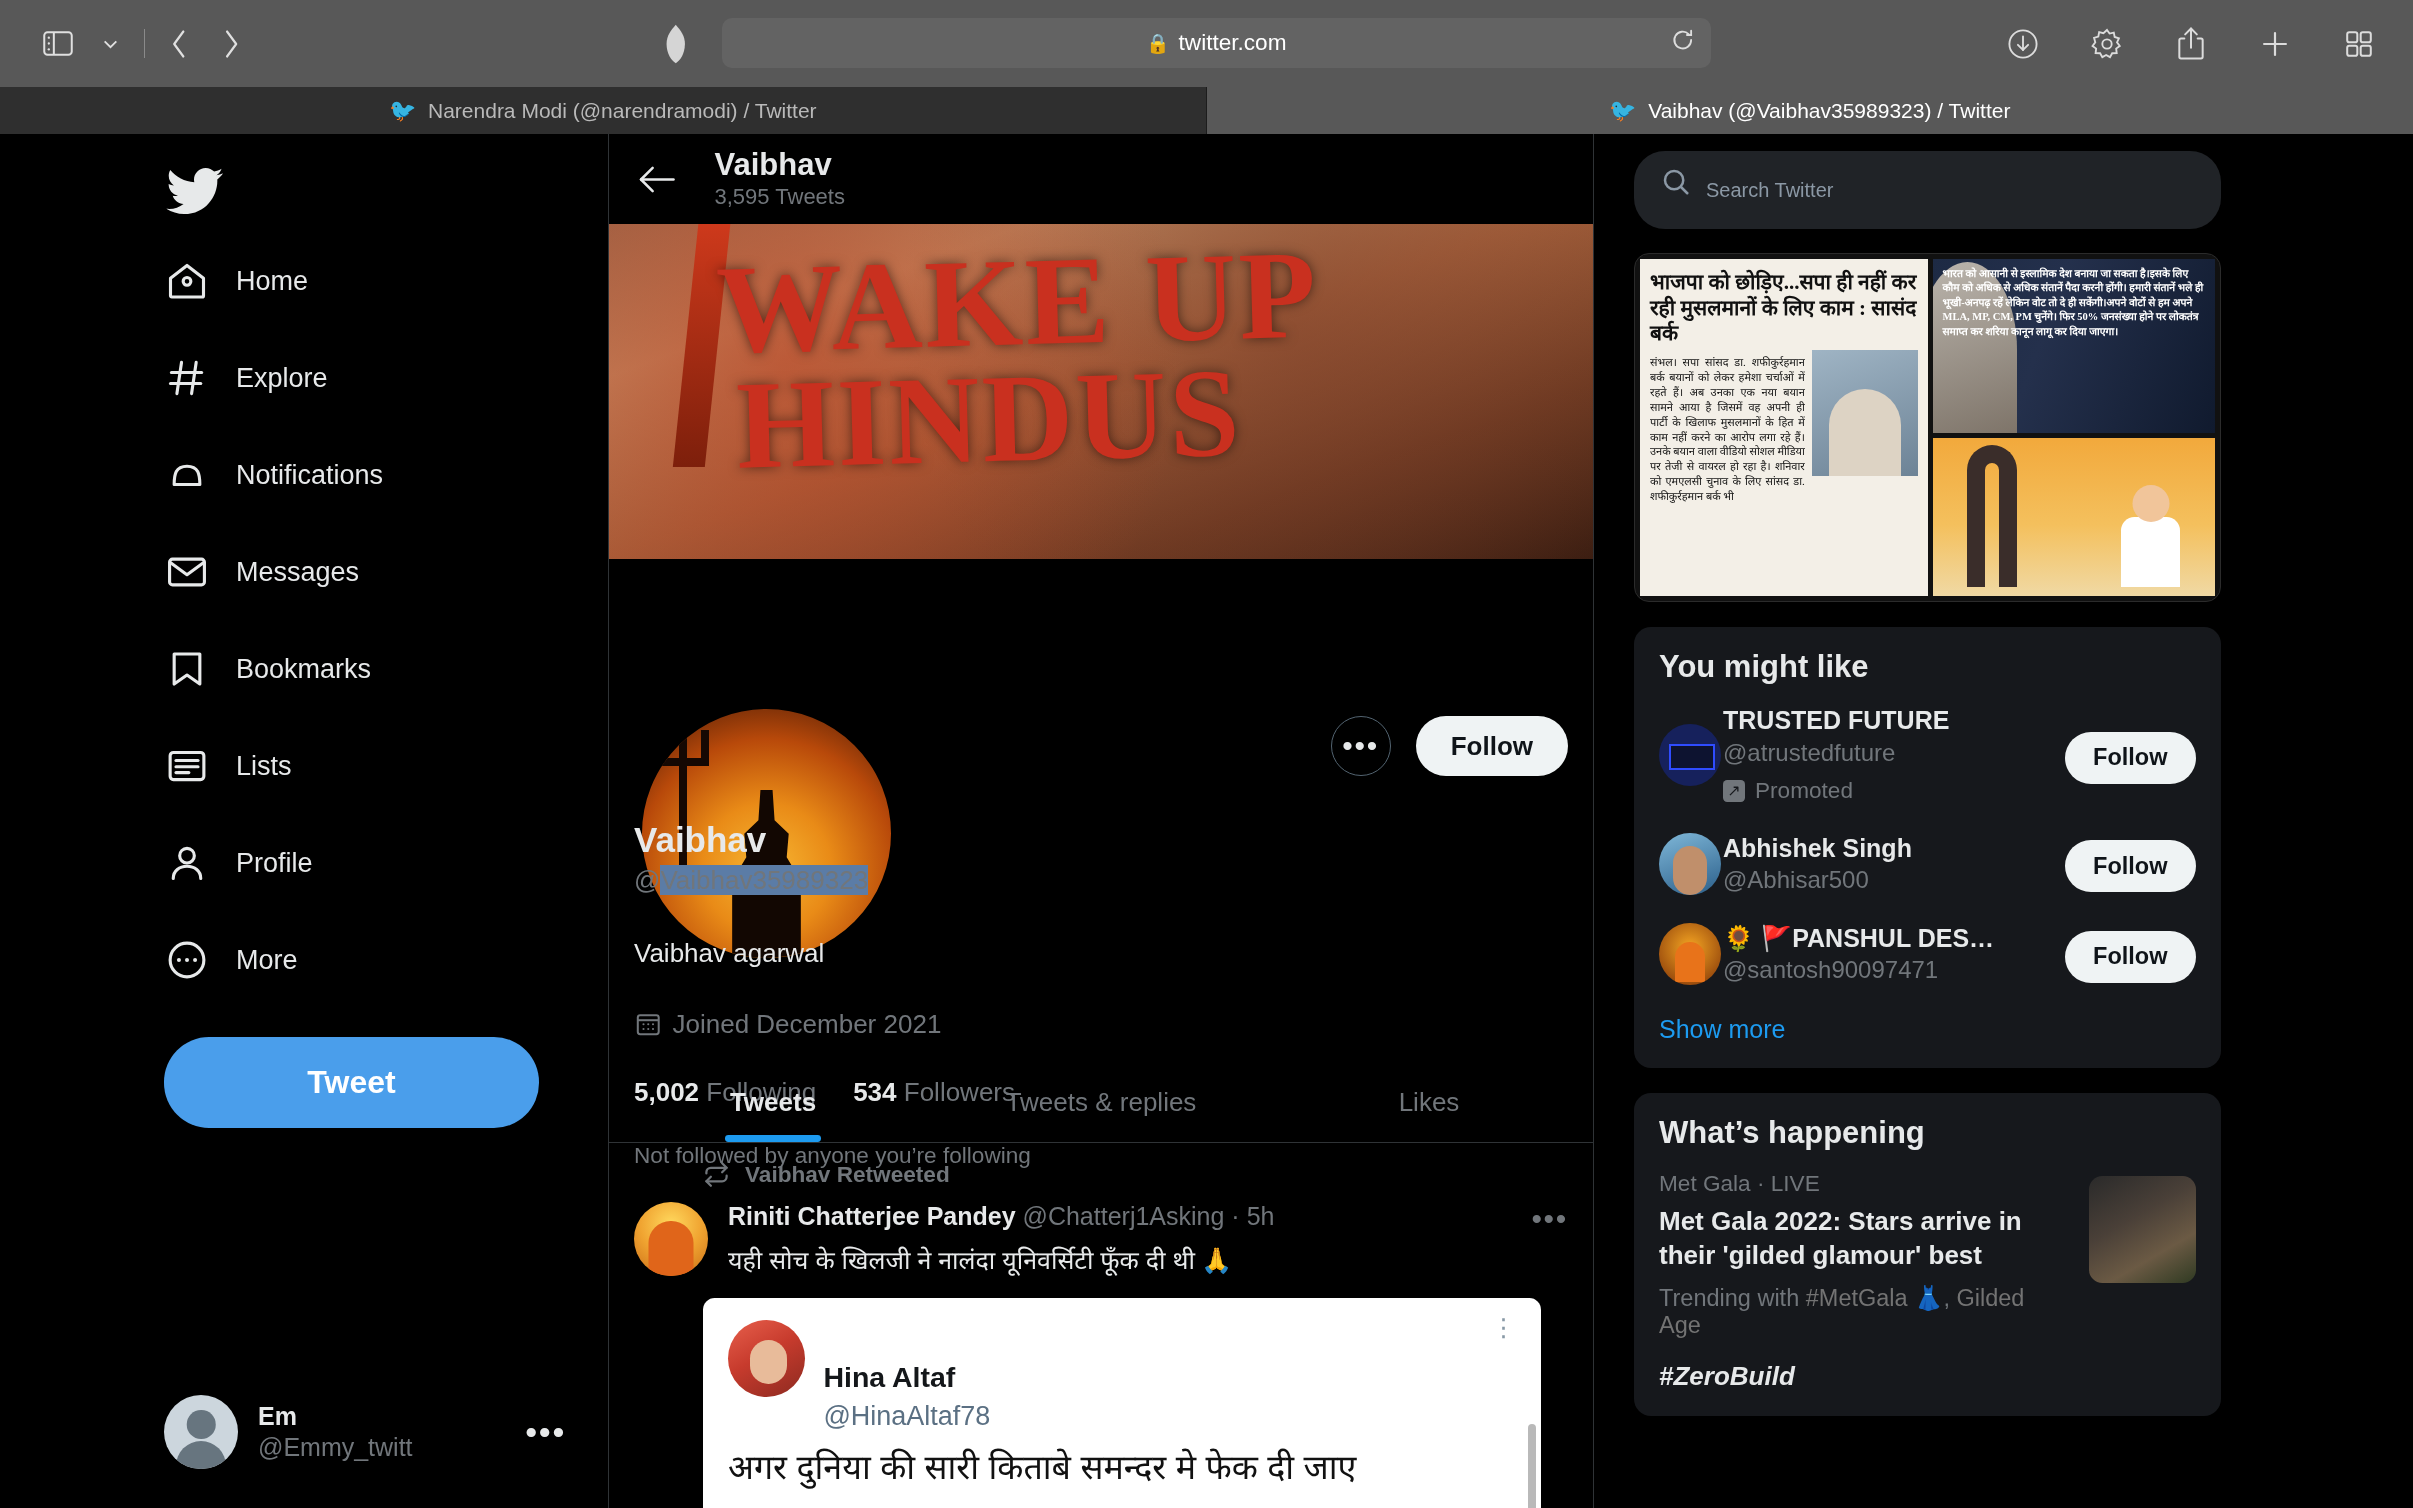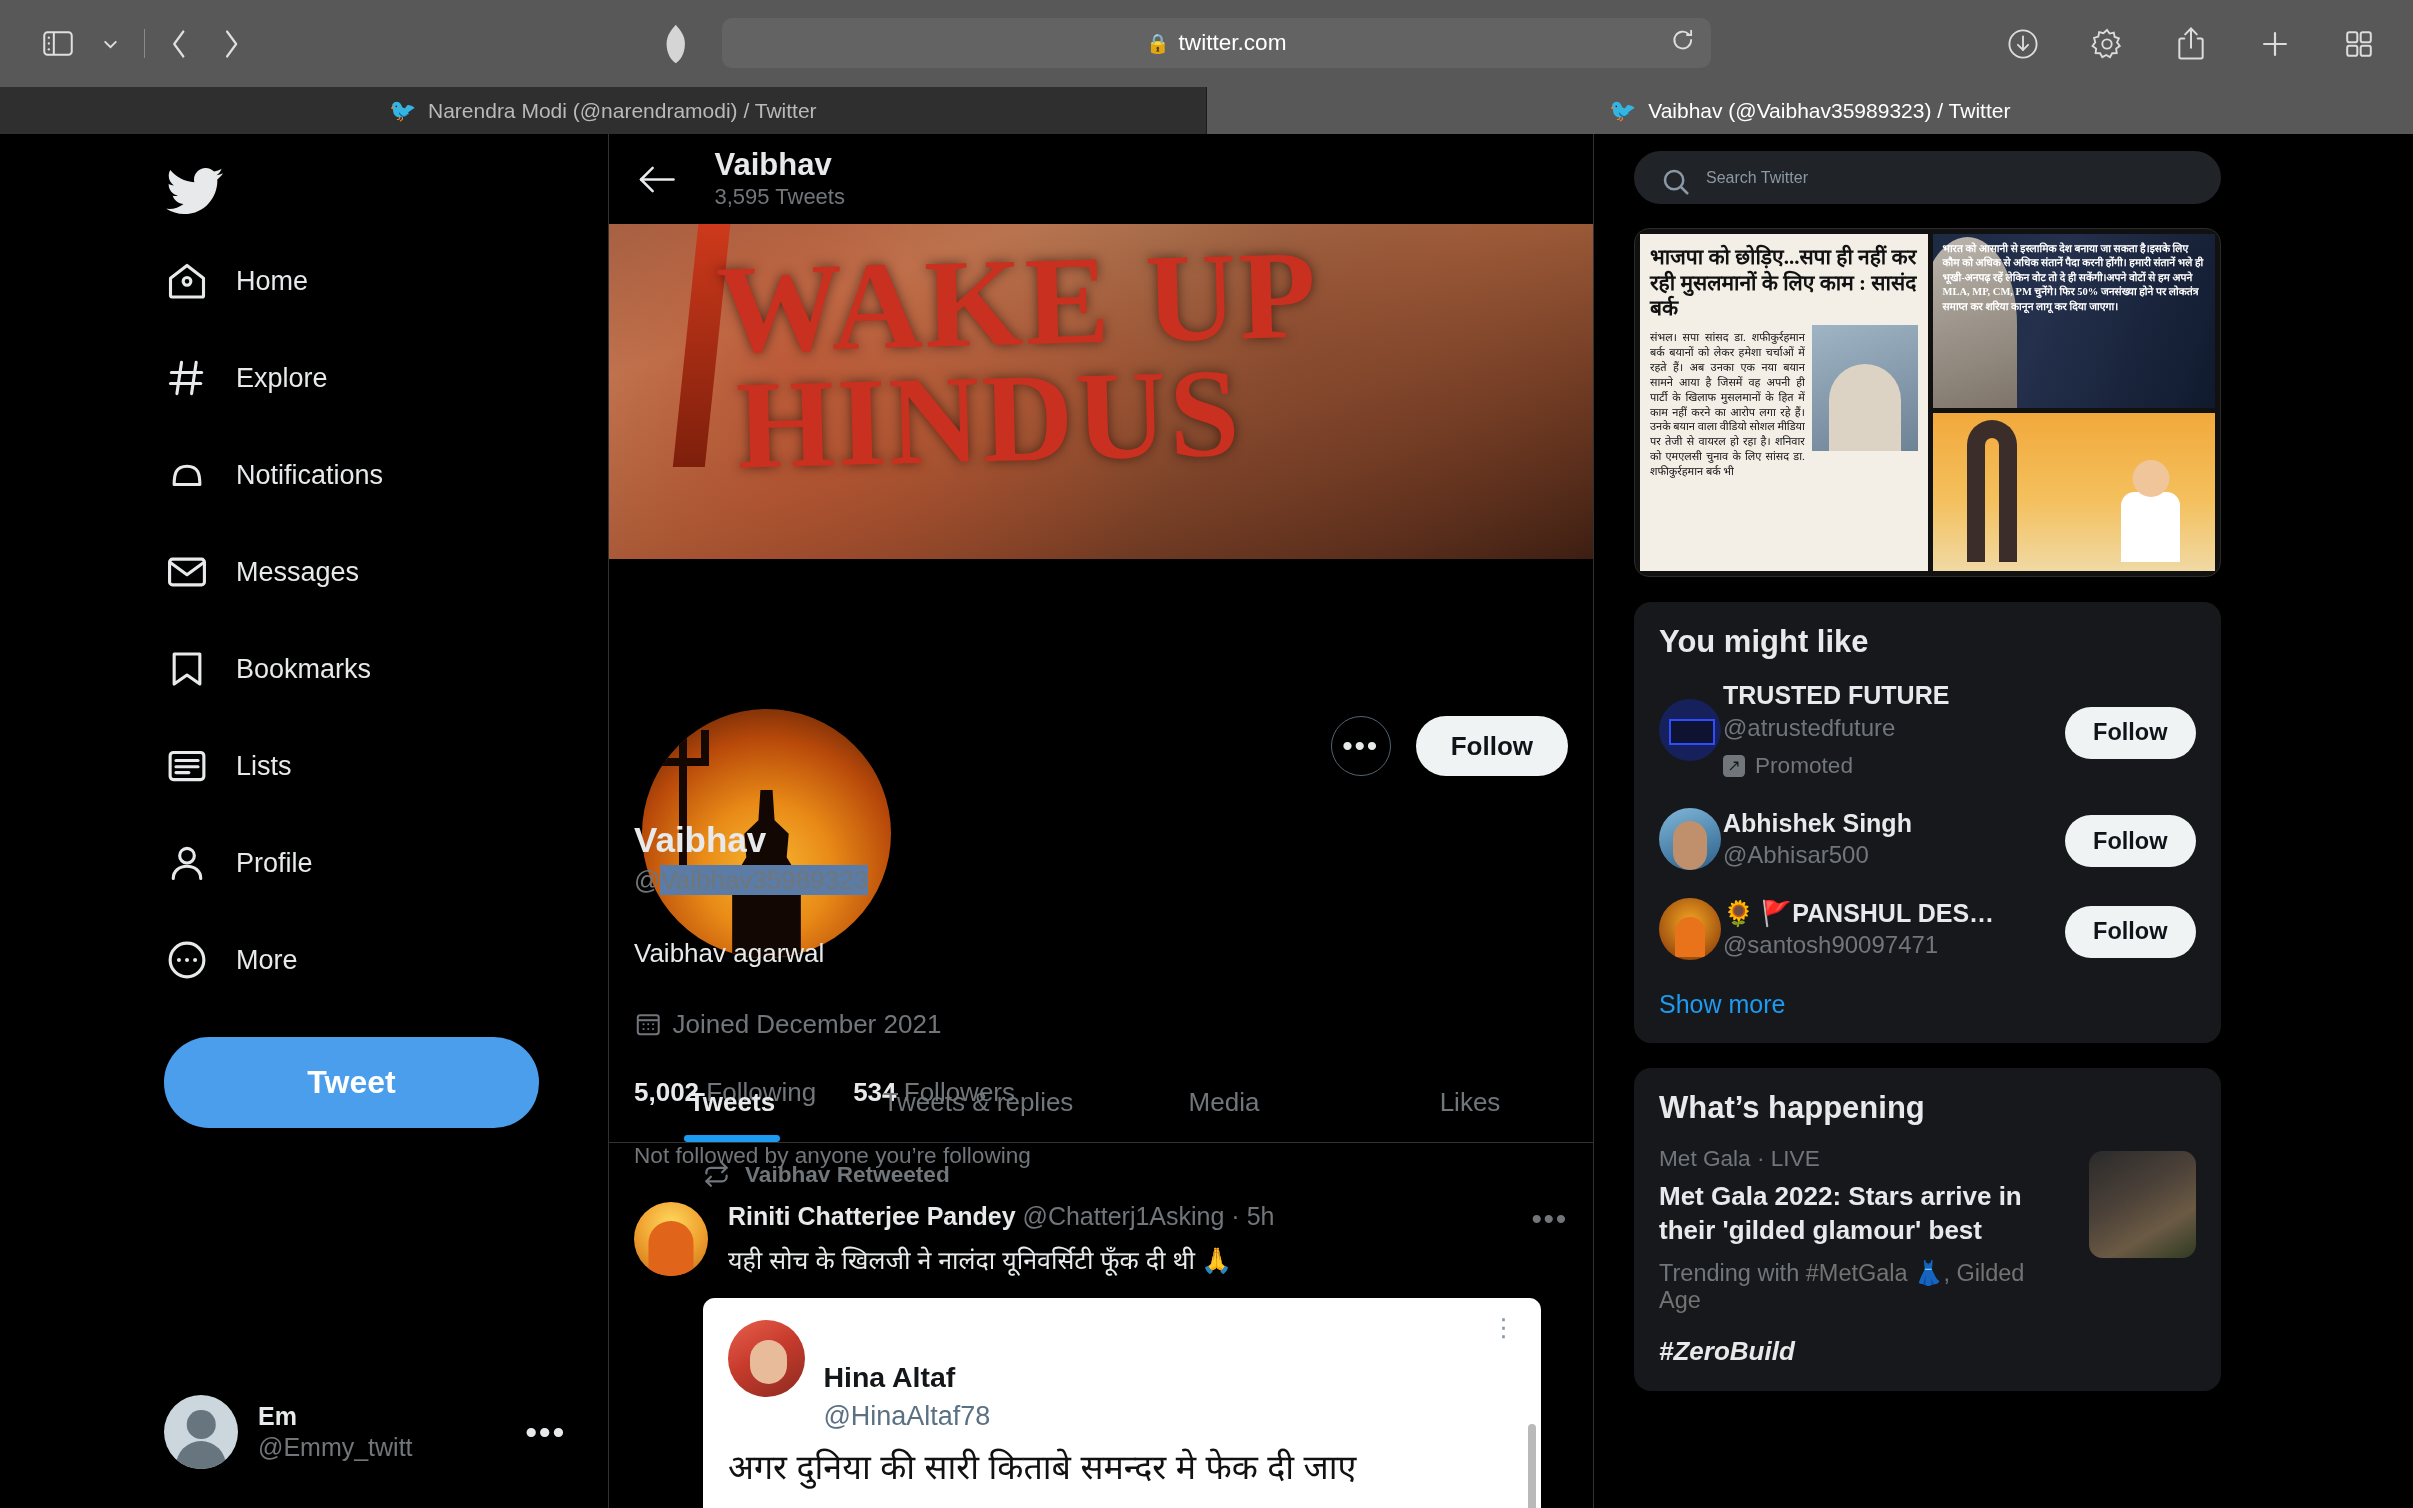--- a/index.html
+++ b/index.html
@@ -221,22 +221,22 @@
   .qc-nm { font-size: 28.5px; font-weight: bold; color: #14171a; }
   .qc-hd { font-size: 27px; color: #5b7083; margin-top: 5px; }
   .qc-kebab { margin-left: auto; color: #8899a6; font-size: 25px; line-height: .6; }
   .qc-text { font-size: 34px; color: #111; margin-top: 13.4px; line-height: 1.35; }
   .qc-scroll { position: absolute; right: 5px; top: 126px; width: 8.4px; height: 142px; background: #b9b9b9; border-radius: 4.2px; }
 
   
   .rightbar { flex: 1; padding: 0 34px 0 40px; }
   .search-wrap { position: relative; margin-top: 17px; width: 587px; }
   .search-box {
-    width: 587px; height: 53px; border-radius: 31px; background: #202327;
-    border: none; outline: none; color: #bef264; font-size: 16px;
+    width: 587px; height: 78px; border-radius: 31px; background: #202327;
+    border: none; outline: none; color: #bef264; font-size: 20px;
     padding-left: 72px; font-family: "Liberation Sans", sans-serif;
   }
   .search-box::placeholder { color: #8b98a5; }
   .search-ico { position: absolute; left: 27px; top: 16px; width: 30px; height: 30px; color: #8b98a5; }
 
   .promo-card {
     margin-top: 23.5px; width: 587px; height: 349px; border-radius: 15px; overflow: hidden;
     background: #111; display: flex; gap: 5px; padding: 5px; border: 1.7px solid #2b2b2b;
   }
   .promo-left {
@@ -569,21 +569,20 @@
       <div class="p-stats">
         <span><b>5,002</b> <span>Following</span></span>
         <span><b>534</b> <span>Followers</span></span>
       </div>
       <div class="p-notfollow">Not followed by anyone you’re following</div>
     </div>
 
     <div class="tabs-row">
       <div class="ptab active">Tweets</div>
       <div class="ptab">Tweets &amp; replies</div>
-      <div class="ptab">Media</div>
       <div class="ptab">Likes</div>
     </div>
 
     <div class="feed">
       <div class="rt-line">
         <span class="rt-ico">
           <svg width="27" height="27" viewBox="0 0 24 24" fill="none" stroke="#71767b" stroke-width="2" stroke-linecap="round" stroke-linejoin="round">
               <polyline points="17,2 21,6 17,10"></polyline>
               <path d="M21 6H7a4 4 0 0 0-4 4v1"></path>
               <polyline points="7,22 3,18 7,14"></polyline>

